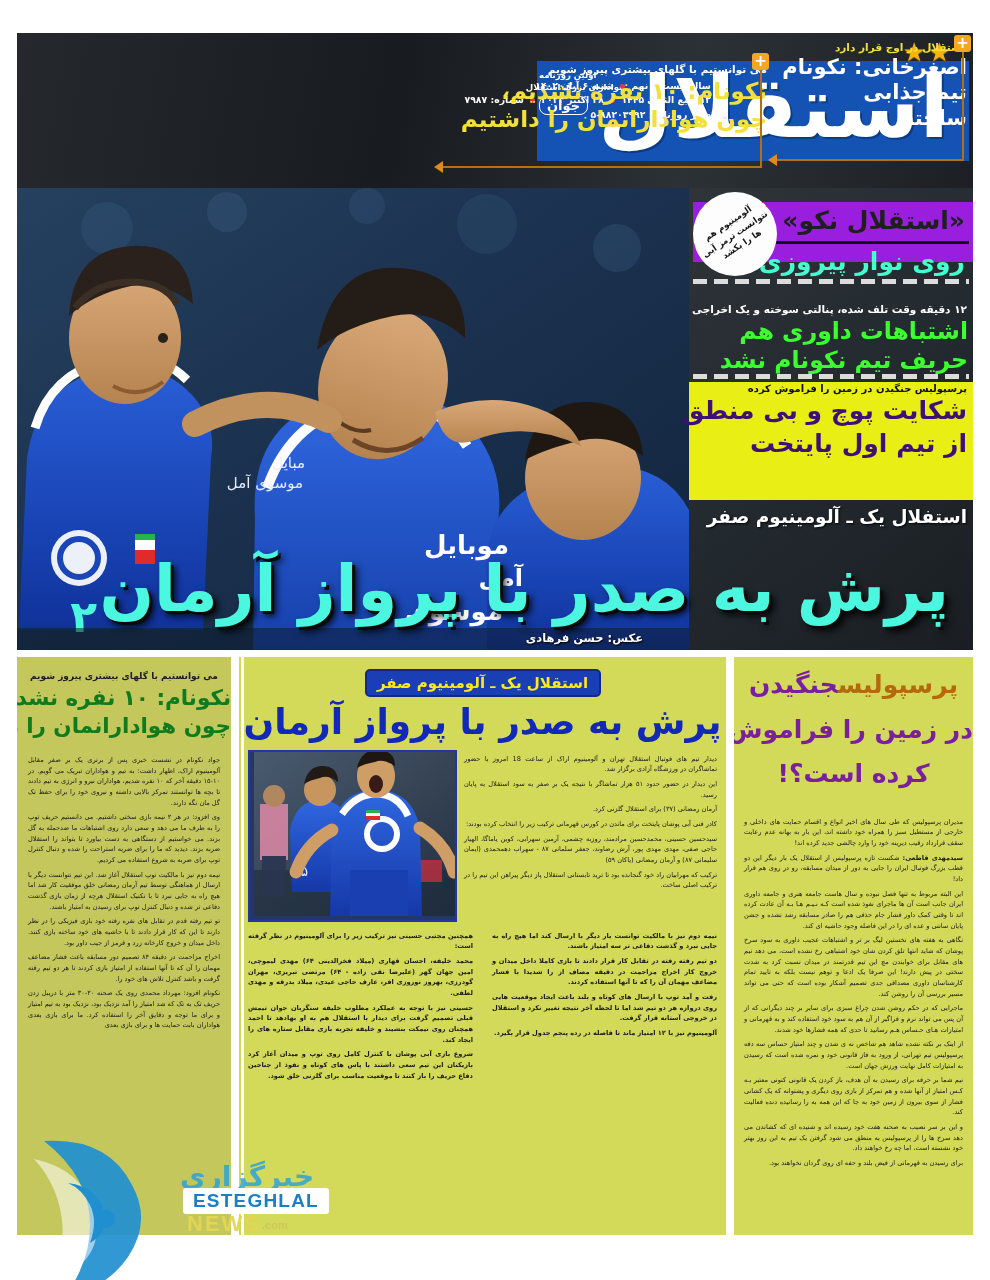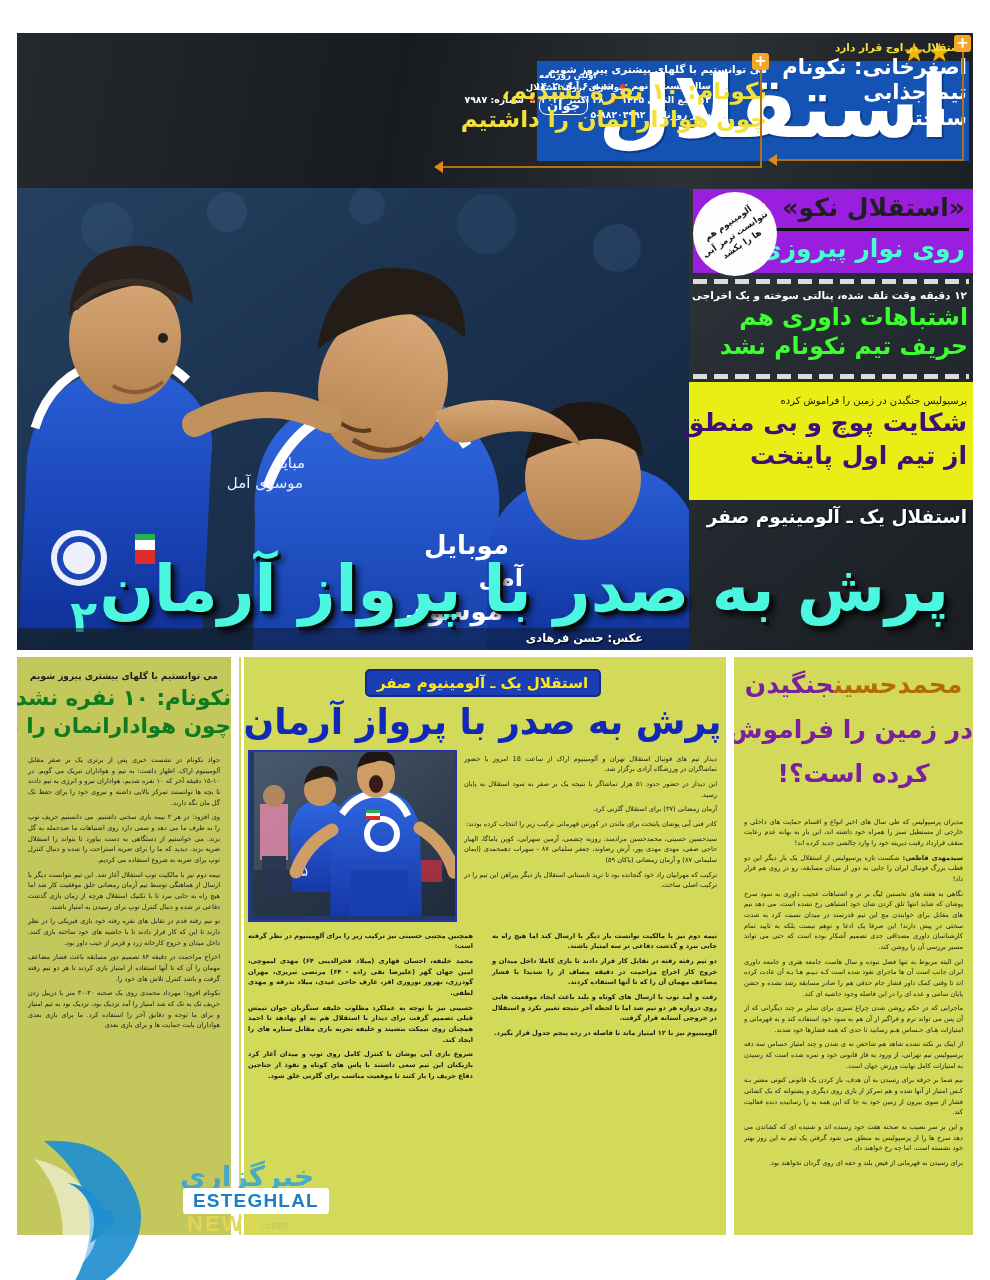--- a/index.html
+++ b/index.html
@@ -54,49 +54,49 @@
   .teaser-b .big{color:#f3e03a;font-size:23px;font-weight:bold;line-height:1.22;white-space:nowrap;}
   .teaser-b .big.sp{letter-spacing:1px;}
 
   
   .hero{position:absolute;left:0;top:155px;width:672px;height:462px;overflow:hidden;
     background:#19304f;}
   .hero svg{display:block;}
 
   
   .right-stack{position:absolute;right:0;top:155px;width:284px;height:462px;direction:rtl;}
-  .purple-box{position:absolute;right:0;top:1px;width:280px;height:84px;background:#9a1ede;}
+  .purple-box{position:absolute;right:0;top:14px;width:280px;height:60px;background:#9a1ede;}
   .purple-box .l1{position:absolute;right:8px;top:4px;color:#1f1f1f;font-size:25px;font-weight:bold;
     white-space:nowrap;letter-spacing:0.5px;}
   .purple-box .div{position:absolute;right:4px;top:39px;width:268px;height:3px;background:#121212;}
   .purple-box .l2{position:absolute;right:8px;top:45px;color:#44ffcf;font-size:25px;font-weight:bold;
     white-space:nowrap;letter-spacing:1px;}
   .circle-badge{position:absolute;right:196px;top:4px;width:84px;height:84px;border-radius:50%;
     background:#fdfdfd;overflow:hidden;}
   .circle-badge .txt{position:absolute;left:0;top:0;width:84px;height:84px;
     display:flex;align-items:center;justify-content:center;transform:rotate(-34deg);
     color:#17171a;font-size:8.6px;font-weight:bold;line-height:1.5;text-align:center;}
   .circle-badge .cross{position:absolute;right:5px;top:3px;color:#e5195c;font-size:13px;font-weight:bold;}
 
   .dashline{position:absolute;right:4px;top:91px;width:276px;height:5px;
     background:repeating-linear-gradient(90deg,#dcdcdc 0 14px,transparent 14px 21px);}
 
-  .blk2{position:absolute;right:0;top:101px;width:341px;}
+  .blk2{position:absolute;right:0;top:115px;width:341px;}
   .blk2 .kick{color:#ffffff;font-size:10.5px;font-weight:bold;text-align:right;
     padding-right:6px;line-height:1.3;white-space:nowrap;}
   .blk2 .h{color:#3bff2e;font-size:23.5px;font-weight:bold;text-align:right;padding-right:5px;
     line-height:1.24;white-space:nowrap;}
   .blk2 .h.sp{letter-spacing:1.5px;}
 
   .dashline2{position:absolute;right:4px;top:186px;width:276px;height:5px;
     background:repeating-linear-gradient(90deg,#dcdcdc 0 14px,transparent 14px 21px);}
 
   .yellowbox{position:absolute;right:0;top:194px;width:284px;height:118px;background:#e9ef14;}
-  .yellowbox .kick{color:#0f0f0f;font-size:10px;font-weight:normal;text-align:right;
-    padding:12px 6px 0 0;line-height:1.3;white-space:nowrap;}
+  .yellowbox .kick{color:#0f0f0f;font-size:10px;font-weight:bold;text-align:right;
+    padding:0 6px 0 0;line-height:1.3;white-space:nowrap;}
   .yellowbox .h{color:#3f0f78;font-size:25px;font-weight:bold;text-align:right;padding-right:6px;
     line-height:1.3;white-space:nowrap;}
   .yellowbox .h.sp{letter-spacing:2px;}
 
   .score-line{position:absolute;right:2px;top:318px;width:282px;color:#ffffff;font-size:18.5px;
     font-weight:bold;text-align:right;padding-right:4px;white-space:nowrap;
     text-shadow:1px 1px 2px rgba(0,0,0,.9);}
 
   
   .main-headline{position:absolute;left:0;right:0;top:528px;height:78px;direction:rtl;}
@@ -329,32 +329,32 @@
     <div class="main-headline">
       <div class="t">پرش به صدر با پرواز آرمان</div>
       <div class="photo-credit">عکس: حسن فرهادی</div>
     </div>
   </div>
 
   <div class="bottom">
 
     <div class="col col-right">
       <div class="right-h">
-        <span class="hl">محمدحسین</span><span>جنگیدن</span>
+        <span class="hl">پرسپولیس</span><span>جنگیدن</span>
       </div>
       <div class="right-h">در زمین را فراموش</div>
       <div class="right-h sp">کرده است؟!</div>
       <div class="right-body">
         <p class="ptext">مدیران پرسپولیس که طی سال های اخیر انواع و اقسام حمایت های داخلی و خارجی از مستطیل سبز را همراه خود داشته اند، این بار به بهانه عدم رعایت سقف قرارداد رقیب دیرینه خود را وارد چالشی جدید کرده اند!</p>
         <p class="ptext">
           <b>سیدمهدی قاطعی:</b>
           <span>شکست تازه پرسپولیس از استقلال یک بار دیگر این دو قطب بزرگ فوتبال ایران را جایی به دور از میدان مسابقه، رو در روی هم قرار داد!</span>
         </p>
+        <p class="ptext">این البته مربوط به تنها فصل نبوده و سال هاست جامعه هنری و جامعه داوری ایران جانب است آن ها ماجرای نفوذ شده است کـه نـیـم هـا بـه آن عادت کرده اند تا وقتی کمک داور فشار جام حذفی هم را صادر مسابقه رشد نشده و جشن پایان سانتی و عده ای را در این فاصله وجود حاشیه ای کند.</p>
         <p class="ptext">نگاهی به هفته های نخستین لیگ بر تر و اشتباهات عجیب داوری به سود سرخ پوشان که شاید انتها تلق کردن شان خود اشتباهی رخ نشده است، می دهد نیم های مقابل برای خوابندن مچ این تیم قدرتمند در میدان نسبت کرد به شدت سختی در پیش دارند! این صرفا یک ادعا و توهم نیست بلکه به تایید تمام کارشناسان داوری مصداقی جدی تصمیم آشکار بوده است که حتی می تواند مسیر بررسی آن را روشن کند.</p>
-        <p class="ptext">این البته مربوط به تنها فصل نبوده و سال هاست جامعه هنری و جامعه داوری ایران جانب است آن ها ماجرای نفوذ شده است کـه نـیـم هـا بـه آن عادت کرده اند تا وقتی کمک داور فشار جام حذفی هم را صادر مسابقه رشد نشده و جشن پایان سانتی و عده ای را در این فاصله وجود حاشیه ای کند.</p>
         <p class="ptext">ماجرایی که در حکم روشن شدن چراغ سبزی برای سایر بر چند دیگرانی که از آن پس می تواند نرم و فراگیر از آن هم به سود خود استفاده کند و به قهرمانی و امتیازات هـای حـساس هـم رسانید تا حدی که همه فشارها خود شدند.</p>
         <p class="ptext">از اینک بر نکته نشده شاهد هم شاخص نه ی شدن و چند امتیاز حساس سه دفه پرسپولیس تیم تهرانی، از ورود به فاز قانونی خود و نمره شده است که رسیدن به امتیازات کامل نهایت ورزش جهان است.</p>
         <p class="ptext">نیم شما بر حرفه برای رسیدن به آن هدف، باز کردن یک قانونی کنونی معتبر بـه کـس امتیاز از آنها شده و هم تمرکز از بازی روی دیگری و پشتوانه که یک کشانی فشار از سوی بیرون از زمین خود به جا که این همه به را رسانیده دنده فعالیت کند.</p>
         <p class="ptext">و این بر سر نصیب به صحنه هفت خود رسیده اند و شنیده ای که کشاندن می دهد سرخ ها را از پرسپولیس به منطق می شود گرفتن یک تیم به این روز بهتر خود نشسته است، اما چه رخ خواهند داد.</p>
         <p class="ptext">برای رسیدن به قهرمانی از فیض بلند و حفه ای روی گردان نخواهند بود.</p>
       </div>
     </div>
 
     <div class="col-div" style="right:239px;"></div>
 

